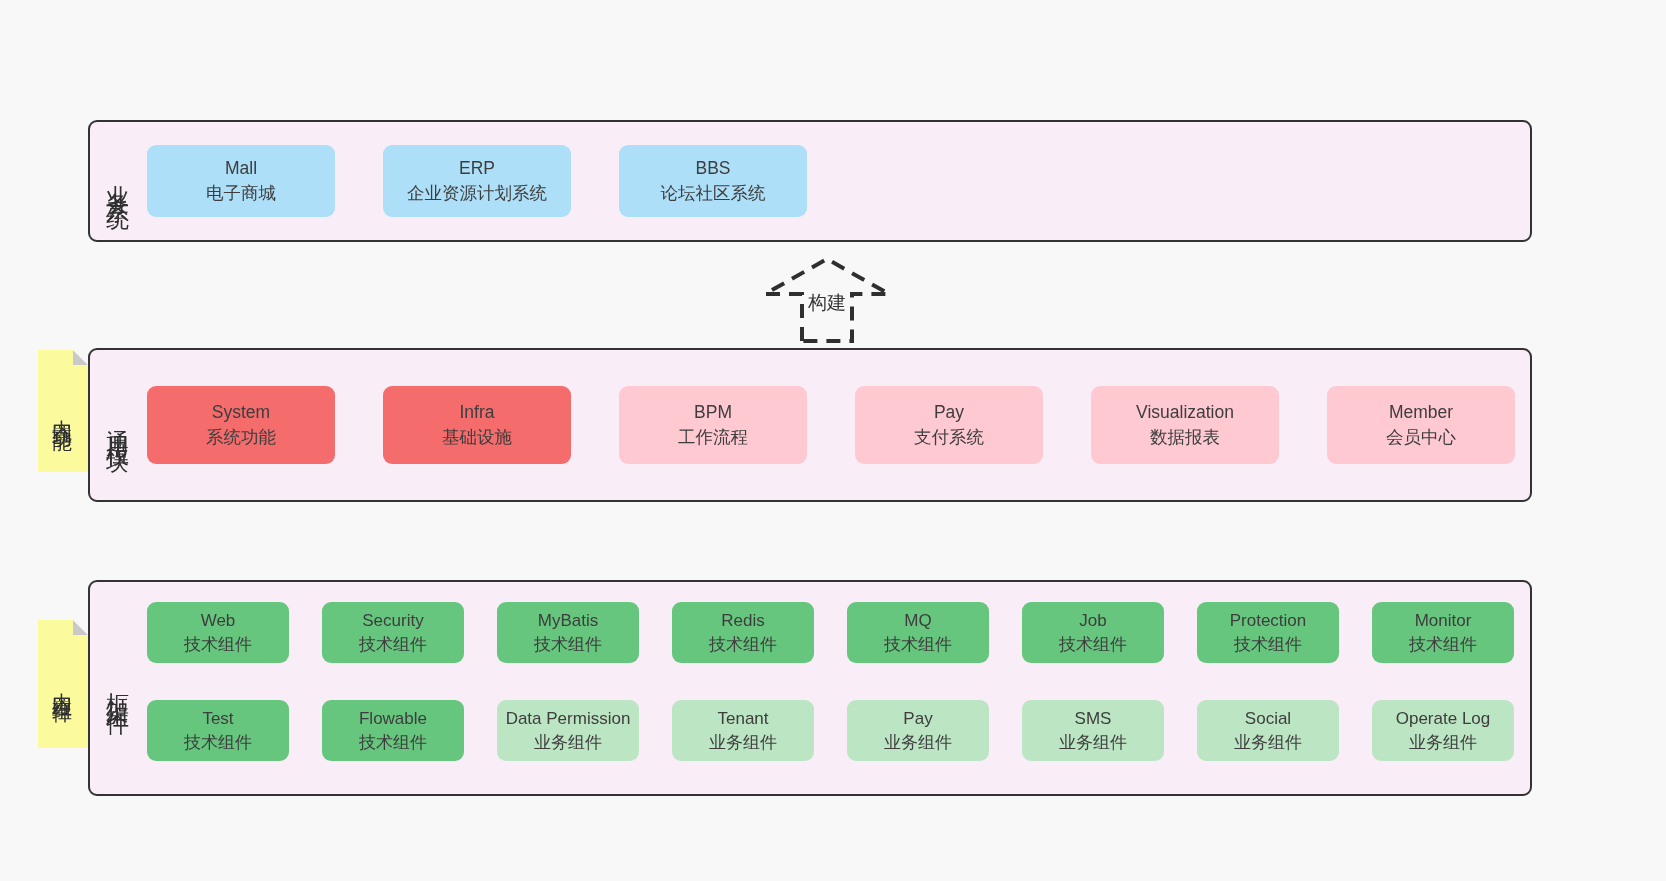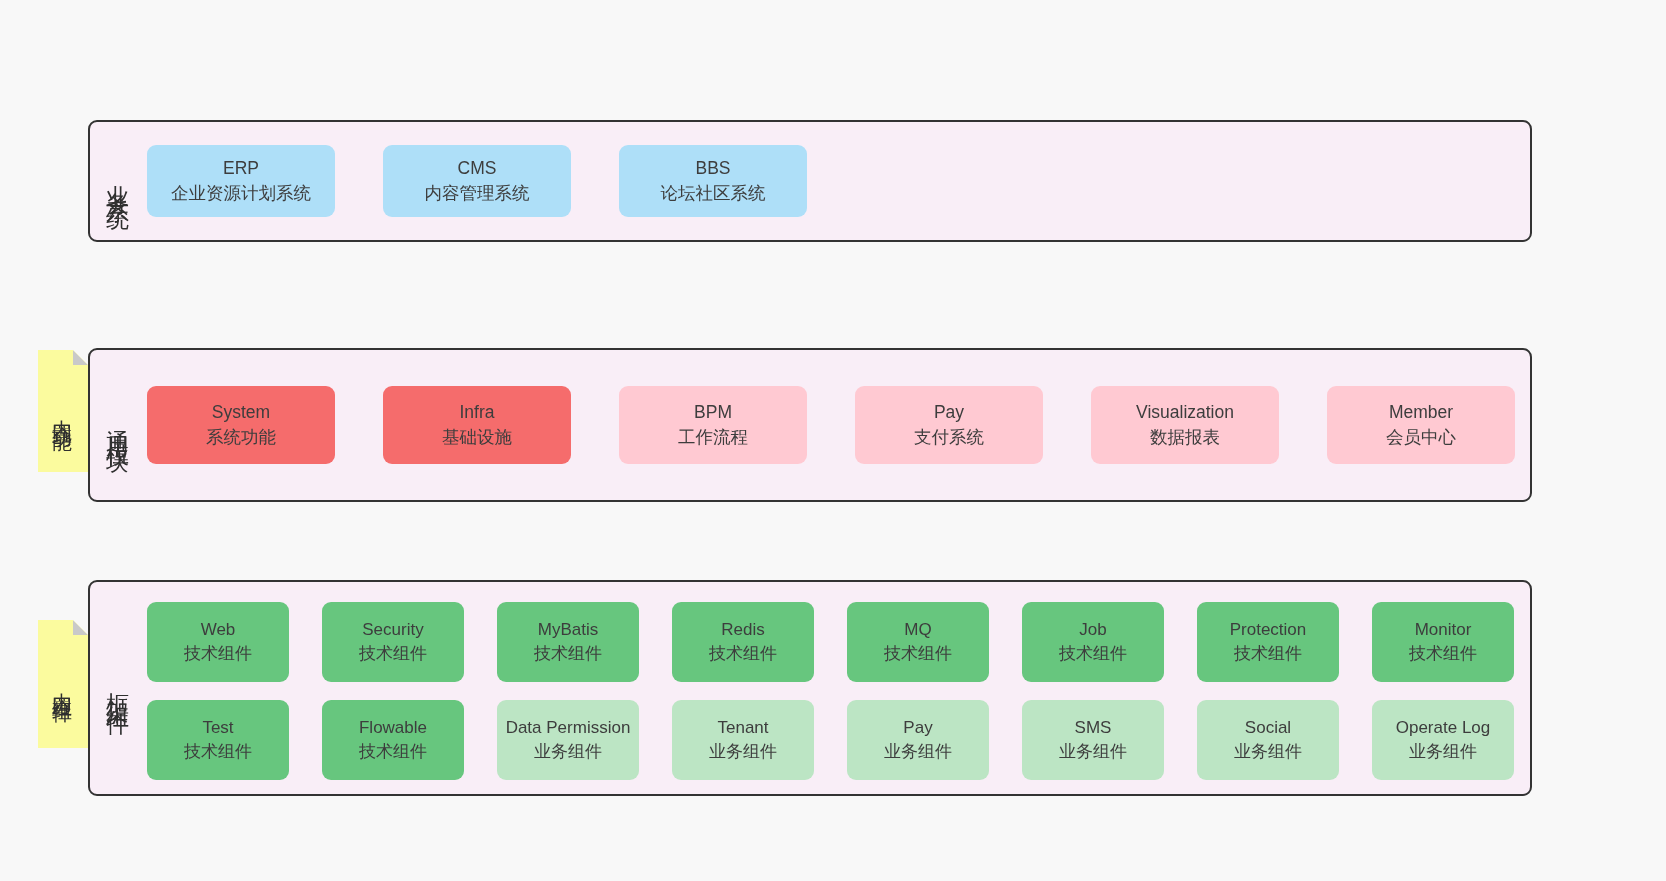--- a/index.html
+++ b/index.html
@@ -61,21 +61,21 @@
   .panel-business .box{height:72px;}
   .panel-modules .box{height:78px;}
   .fw-row{
     position:absolute;
     left:57px;
     display:flex;
     gap:33px;
   }
   .fw-row-1{top:20px;}
   .fw-row-2{top:118px;}
-  .fw-row .box{width:142px;height:80px;font-size:17px;line-height:24px;padding:2px 6px;}
+  .fw-row .box{width:142px;height:61px;font-size:17px;line-height:24px;padding:2px 6px;}
 
   .blue{background:var(--blue,#aedff8);}
   .red{background:var(--red,#f56c6c);}
   .pink{background:var(--pink,#ffc9d2);}
   .green{background:var(--green,#67c67e);}
   .lightgreen{background:var(--lightgreen,#bce5c4);}
 
   
   .sticky-tab{
     position:absolute;
@@ -124,41 +124,47 @@
 </style>
 </head>
 <body>
 
 <div class="stage">
 
   <div class="panel panel-business">
     <div class="side-label">业务系统</div>
     <div class="box-row">
 
+        <div class="box blue">
+          <div>Mall</div>
+          <div>电子商城</div>
+        </div>
 
 
         <div class="box blue">
           <div>ERP</div>
           <div>企业资源计划系统</div>
         </div>
 
 
-        <div class="box blue">
-          <div>CMS</div>
-          <div>内容管理系统</div>
-        </div>
 
         <div class="box blue">
           <div>BBS</div>
           <div>论坛社区系统</div>
         </div>
 
     </div>
   </div>
 
+  <div class="arrow arrow-build">
+    <svg viewBox="0 0 138 90">
+      <path d="M44 87 V40 H7 L69 5 L131 40 H94 V87 Z" fill="none" stroke="#2f2f2f" stroke-width="4" stroke-dasharray="14 9"></path>
+    </svg>
+    <span class="arrow-label">构建</span>
+  </div>
 
   <div class="sticky-tab tab-modules">
     <div class="fold"></div>
     <div class="tab-text">内置功能</div>
   </div>
   <div class="panel panel-modules">
     <div class="side-label">通用模块</div>
     <div class="box-row">
 
         <div class="box red">

